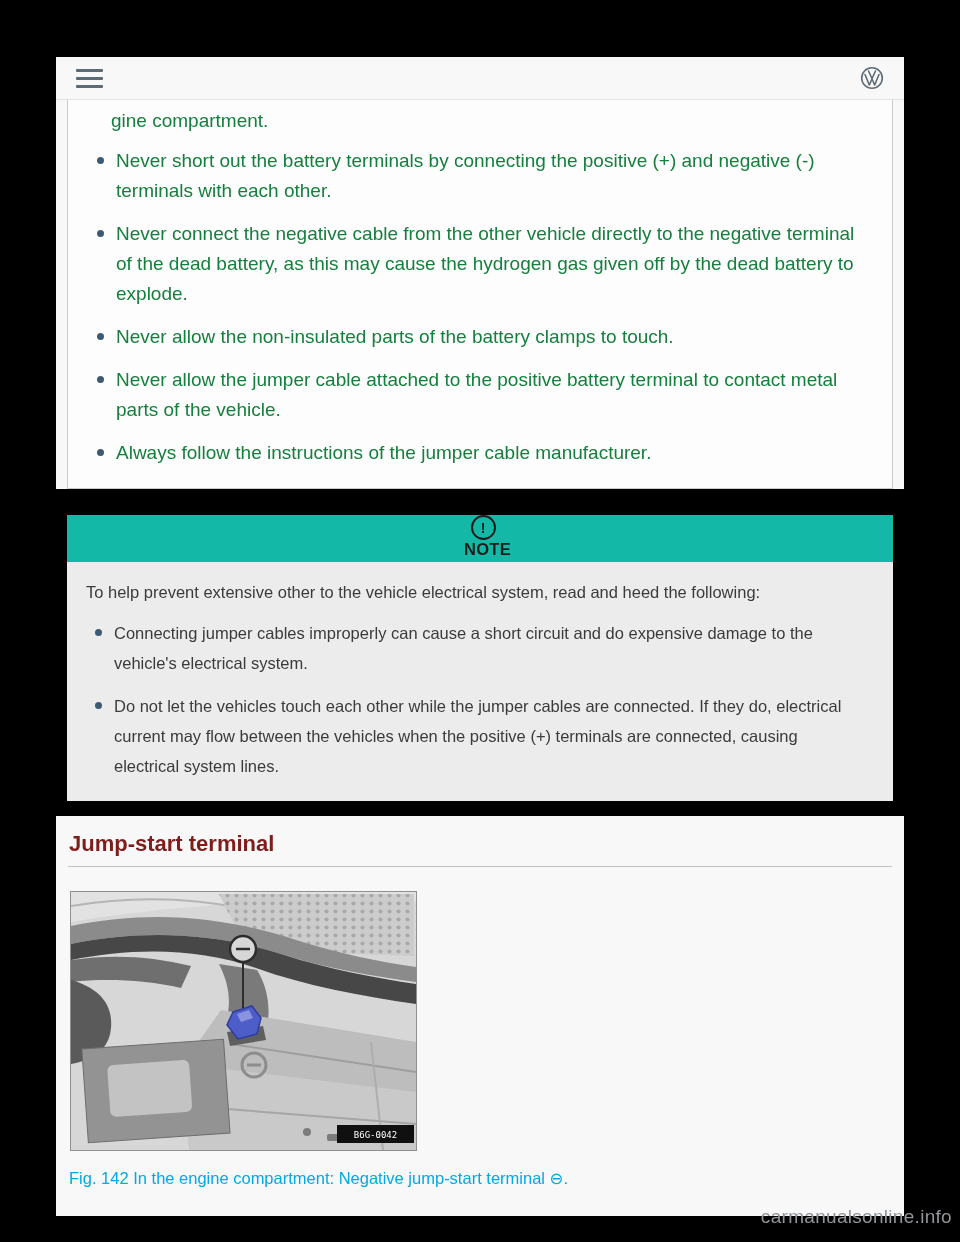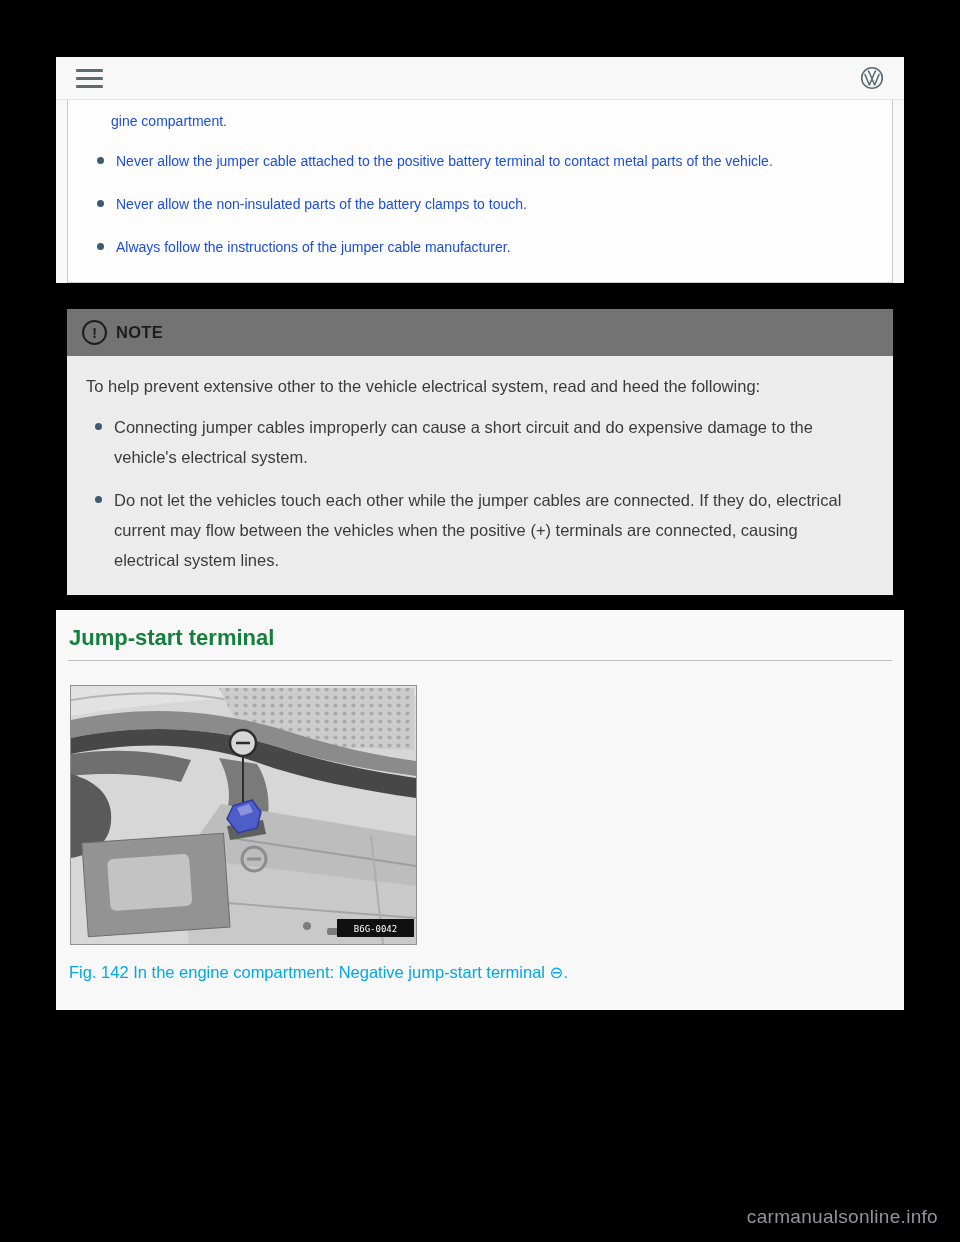--- a/index.html
+++ b/index.html
@@ -16,64 +16,65 @@
     height:42px;display:flex;align-items:center;justify-content:space-between;
     padding:0 20px;border-bottom:1px solid #e3e3e3;
   }
   .hamburger{width:27px;display:flex;flex-direction:column;gap:5px;cursor:pointer;}
   .hamburger span{display:block;height:3px;background:#5d6b75;border-radius:1px;}
   .vw-logo{width:24px;height:24px;}
 
   .warnbox{
     margin:0 11px;background:#fdfdfd;border:1px solid #c9c9c9;border-top:none;
     padding:4px 24px 20px 29px;
-    color:#1d4ed8;font-size:14px;line-height:30px;
+    color:#15803d;font-size:19px;line-height:30px;
   }
   .partial-line{padding-left:14px;margin:2px 0 10px 0;}
   .bullet{display:flex;margin:0 0 13px 0;}
   .bullet:last-child{margin-bottom:0;justify-content:flex-end;}
   .dot{flex:0 0 7px;width:7px;height:7px;border-radius:50%;background:#3d5a73;margin:11px 12px 0 0;}
   .btxt{flex:1;}
 
   .gap1{height:26px;}
   .gap2{height:15px;}
 
   
   .note-header{
-    margin:0 11px;height:47px;background:#737373;display:flex;align-items:center;
+    margin:0 11px;height:47px;background:#14b8a6;display:flex;align-items:center;
     padding-left:15px;
+    flex-direction:column;
   }
   .note-icon{
     width:21px;height:21px;border:2.5px solid #1d1d1d;border-radius:50%;
     display:flex;align-items:center;justify-content:center;margin-right:9px;
     color:#1d1d1d;font-weight:bold;font-size:14px;line-height:1;
   }
   .note-icon::before{content:"!";}
   .note-title{color:#1d1d1d;font-weight:bold;font-size:16.5px;letter-spacing:.3px;}
   .note-body{
     margin:0 11px;background:#ececec;padding:15px 26px 20px 19px;
     color:#3b3b3b;font-size:16.5px;line-height:30px;
   }
   .note-intro{margin:0 0 11px 0;}
   .note-body .bullet{padding-left:9px;}
 
   
   .card-bottom{background:#f8f8f8;padding:13px 12px 26px 12px;min-height:330px;}
   .section-heading{
-    color:#15803d;font-weight:bold;font-size:22px;margin:2px 0 9px 1px;
+    color:#7f1d1d;font-weight:bold;font-size:22px;margin:2px 0 9px 1px;
   }
   .heading-rule{border:none;border-top:1px solid #c2c2c2;margin:0 0 24px 0;}
   .figure{
     width:345px;height:258px;border:1px solid #8f8f8f;margin-left:2px;background:#a16207;
   }
   .figure svg{display:block;width:100%;height:100%;}
   .fig-caption{color:#00a9e8;font-size:16.5px;margin:15px 0 0 1px;line-height:24px;}
 
   .watermark{
-    position:absolute;right:22px;top:1206px;color:#90959a;font-size:19px;letter-spacing:.3px;
+    position:absolute;right:8px;top:1206px;color:#90959a;font-size:19px;letter-spacing:.3px;
   }
 </style>
 </head>
 <body>
 
 <div class="page">
 
   <div class="card-top">
     <div class="header">
       <div class="hamburger">
@@ -88,25 +89,33 @@
           <path d="M5,8.5 L9.3,19 L12,13 L14.7,19 L19,8.5" fill="none" stroke="#5d6b75" stroke-width="1.6" stroke-linecap="round" stroke-linejoin="round"></path>
         </svg>
       </div>
     </div>
 
     <div class="warnbox">
       <div class="partial-line">gine compartment.</div>
 
       <div class="bullet">
         <span class="dot"></span>
-        <span class="btxt">Never allow the jumper cable attached to the positive battery terminal to contact metal parts of the vehicle.</span>
+        <span class="btxt">Never short out the battery terminals by connecting the positive (+) and negative (-) terminals with each other.</span>
+      </div>
+      <div class="bullet">
+        <span class="dot"></span>
+        <span class="btxt">Never connect the negative cable from the other vehicle directly to the negative terminal of the dead battery, as this may cause the hydrogen gas given off by the dead battery to explode.</span>
       </div>
       <div class="bullet">
         <span class="dot"></span>
         <span class="btxt">Never allow the non-insulated parts of the battery clamps to touch.</span>
+      </div>
+      <div class="bullet">
+        <span class="dot"></span>
+        <span class="btxt">Never allow the jumper cable attached to the positive battery terminal to contact metal parts of the vehicle.</span>
       </div>
       <div class="bullet">
         <span class="dot"></span>
         <span class="btxt">Always follow the instructions of the jumper cable manufacturer.</span>
       </div>
     </div>
   </div>
 
   <div class="gap1"></div>
 

